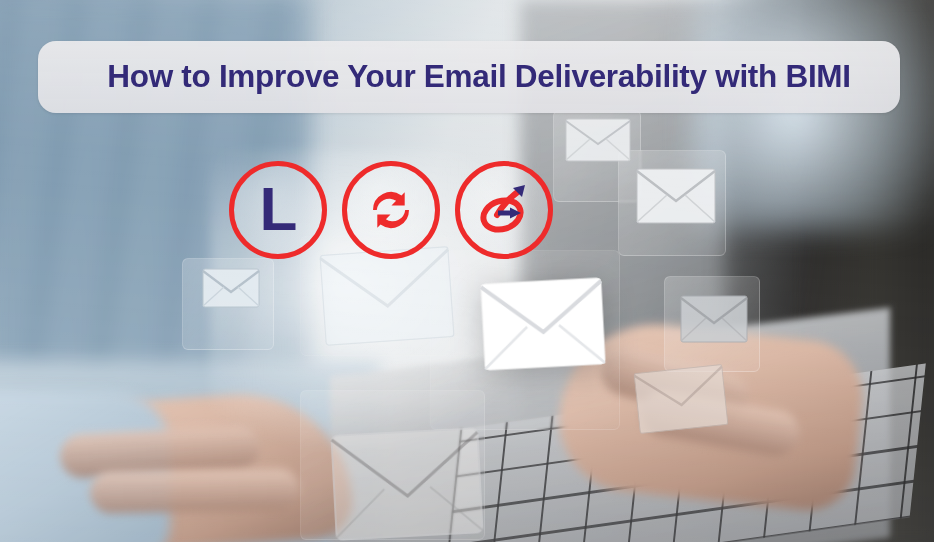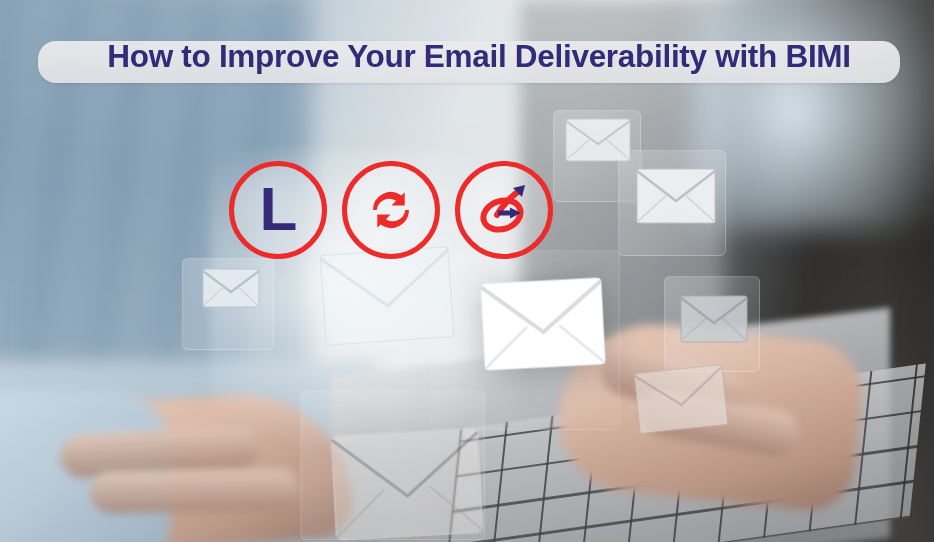--- a/index.html
+++ b/index.html
@@ -129,24 +129,24 @@
   .badge-letter{
     font-family:"Liberation Sans","DejaVu Sans",sans-serif;
     font-weight:bold;font-size:62px;line-height:1;
     color:#342a78;letter-spacing:-1px;
     transform:translateY(-1px);
   }
   .badge svg{display:block;}
 
   
   .title-pill{
-    position:absolute;left:38px;top:41px;width:862px;height:42px;
+    position:absolute;left:38px;top:41px;width:862px;height:72px;
     background:linear-gradient(180deg,rgba(234,234,236,.95) 0%,rgba(226,226,230,.93) 100%);
     border-radius:18px;
-    display:flex;align-items:flex-start;justify-content:center;
+    display:flex;align-items:center;justify-content:center;
     box-shadow:0 1px 3px rgba(0,0,0,.10);
     padding-left:20px;
   }
   .title-text{
     font-family:"Liberation Sans","DejaVu Sans",sans-serif;
     font-weight:bold;
     font-size:31.5px;
     line-height:1;
     color:#332a78;
     letter-spacing:-.3px;

